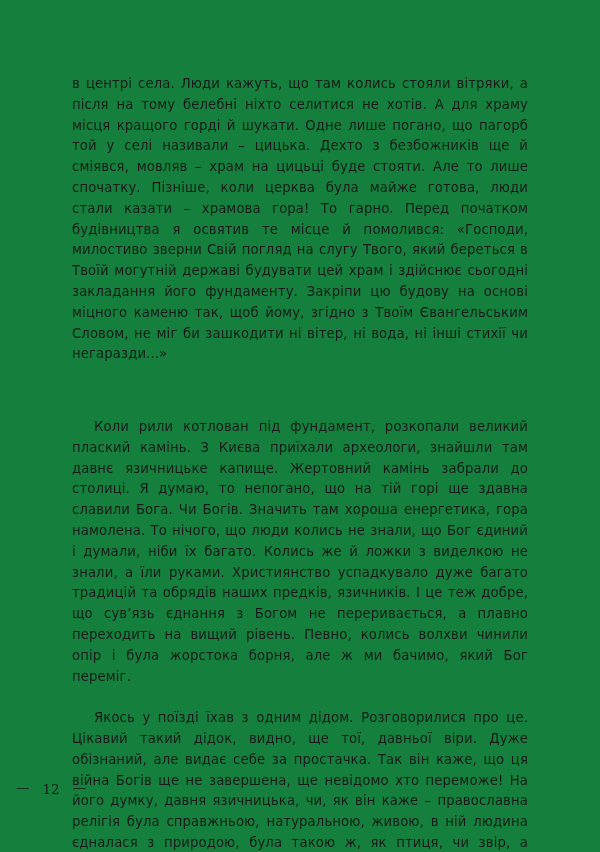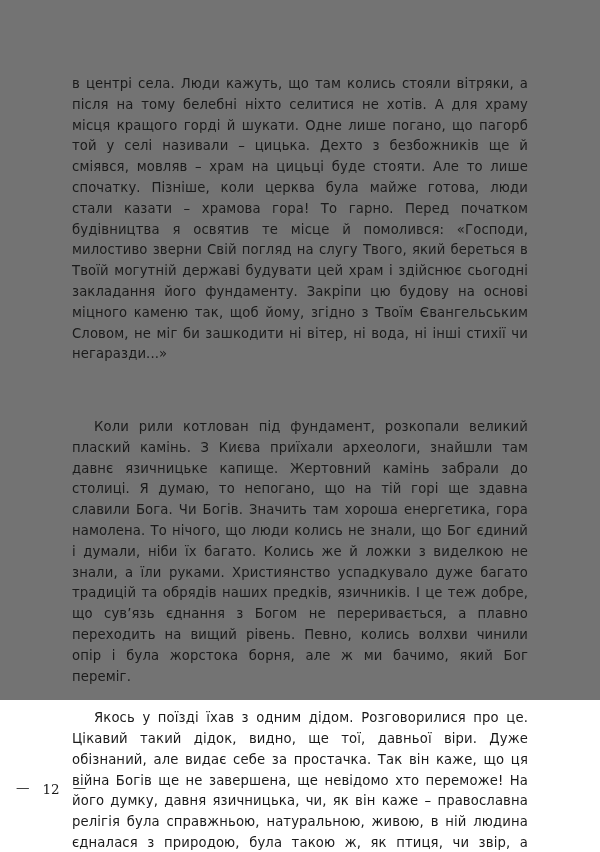--- a/index.html
+++ b/index.html
@@ -14,22 +14,22 @@
     height: 852px;
     overflow: hidden;
     font-family: "DejaVu Sans", "Liberation Sans", sans-serif;
     color: #1a1a1a;
     -webkit-font-smoothing: antialiased;
   }
 
   .page {
     position: relative;
     width: 600px;
-    height: 700px;
-    background: #737373;
+    height: 852px;
+    background: #15803d;
     box-sizing: border-box;
   }
 
   
   .text-block {
     position: absolute;
     left: 72px;
     top: 74px;
     width: 456px;
   }

